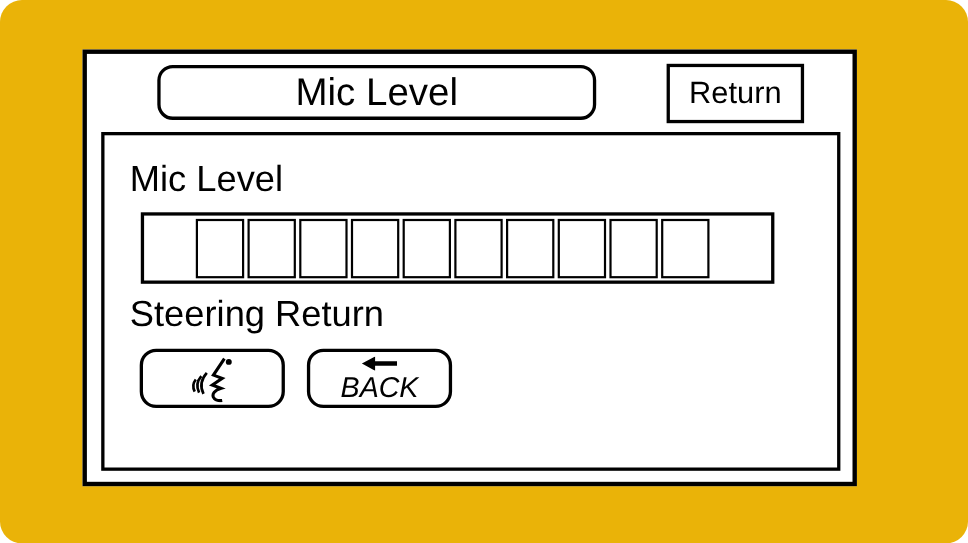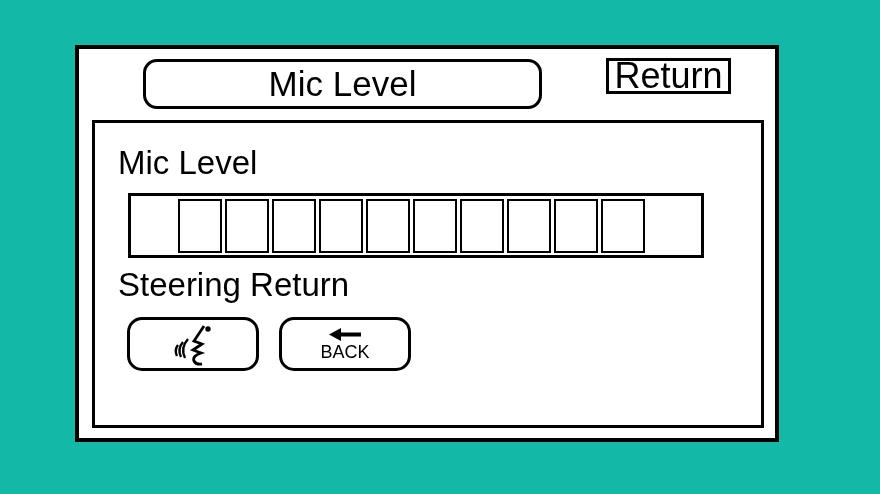--- a/index.html
+++ b/index.html
@@ -4,24 +4,25 @@
 <style>
   html, body {
     margin: 0;
     padding: 0;
     background: #ffffff;
   }
   .screen {
     position: relative;
     width: 880px;
     height: 494px;
-    background: #14b8a6;
+    background: #eab308;
     font-family: "Liberation Sans", sans-serif;
     color: #000000;
     overflow: hidden;
+    border-radius: 20px;
   }
   .screen * { box-sizing: border-box; }
 
   .outer-frame {
     position: absolute;
     left: 75px; top: 45px;
     width: 704px; height: 397px;
     border: 4px solid #000000;
     background: #ffffff;
   }
@@ -35,26 +36,26 @@
     display: flex;
     align-items: center;
     justify-content: center;
     font-size: 35px;
     background: #ffffff;
   }
 
   .return-button {
     position: absolute;
     left: 606px; top: 58px;
-    width: 125px; height: 36px;
+    width: 125px; height: 54px;
     border: 3px solid #000000;
     display: flex;
     align-items: center;
     justify-content: center;
-    font-size: 36px;
+    font-size: 28px;
     background: #ffffff;
     cursor: pointer;
   }
 
   .inner-panel {
     position: absolute;
     left: 92px; top: 120px;
     width: 672px; height: 308px;
     border: 3px solid #000000;
     background: #ffffff;
@@ -98,23 +99,24 @@
     display: flex;
     flex-direction: column;
     align-items: center;
     justify-content: center;
     cursor: pointer;
   }
   .voice-button { left: 127px; }
   .back-button  { left: 279px; }
 
   .back-button .back-label {
-    font-size: 18px;
+    font-size: 26px;
     line-height: 1;
     margin-top: 2px;
+    font-style: italic;
   }
   .arrow-icon { display: block; }
   .voice-icon { display: block; }
 </style>
 </head>
 <body>
 
 <div class="screen">
   <div class="outer-frame"></div>
 

